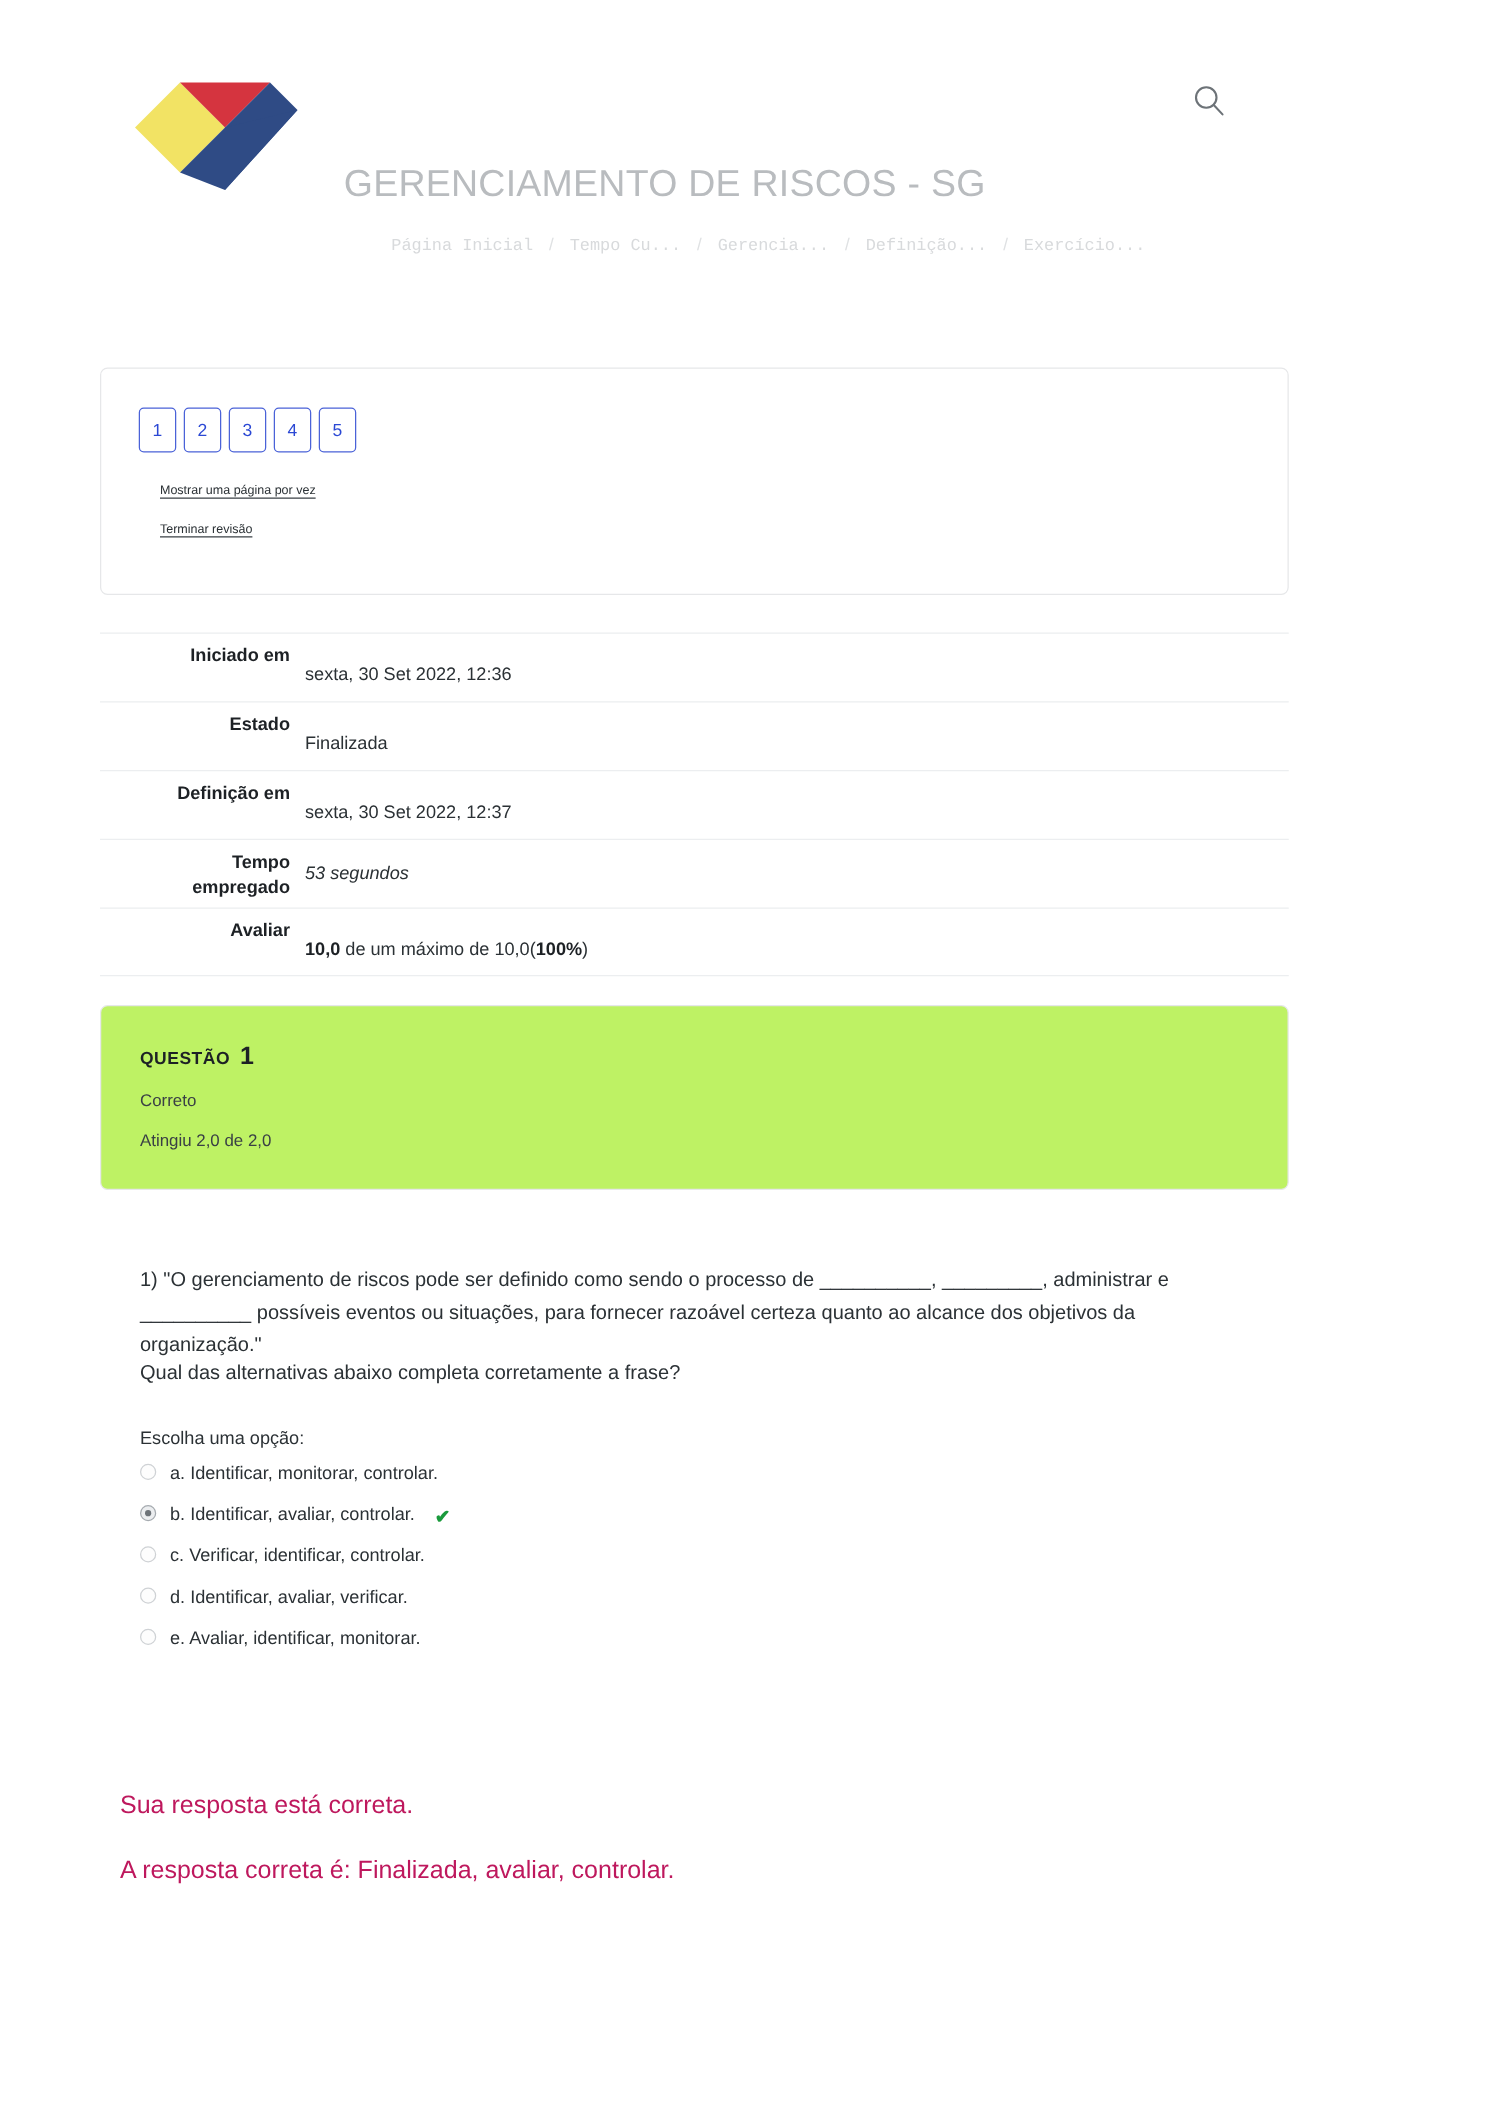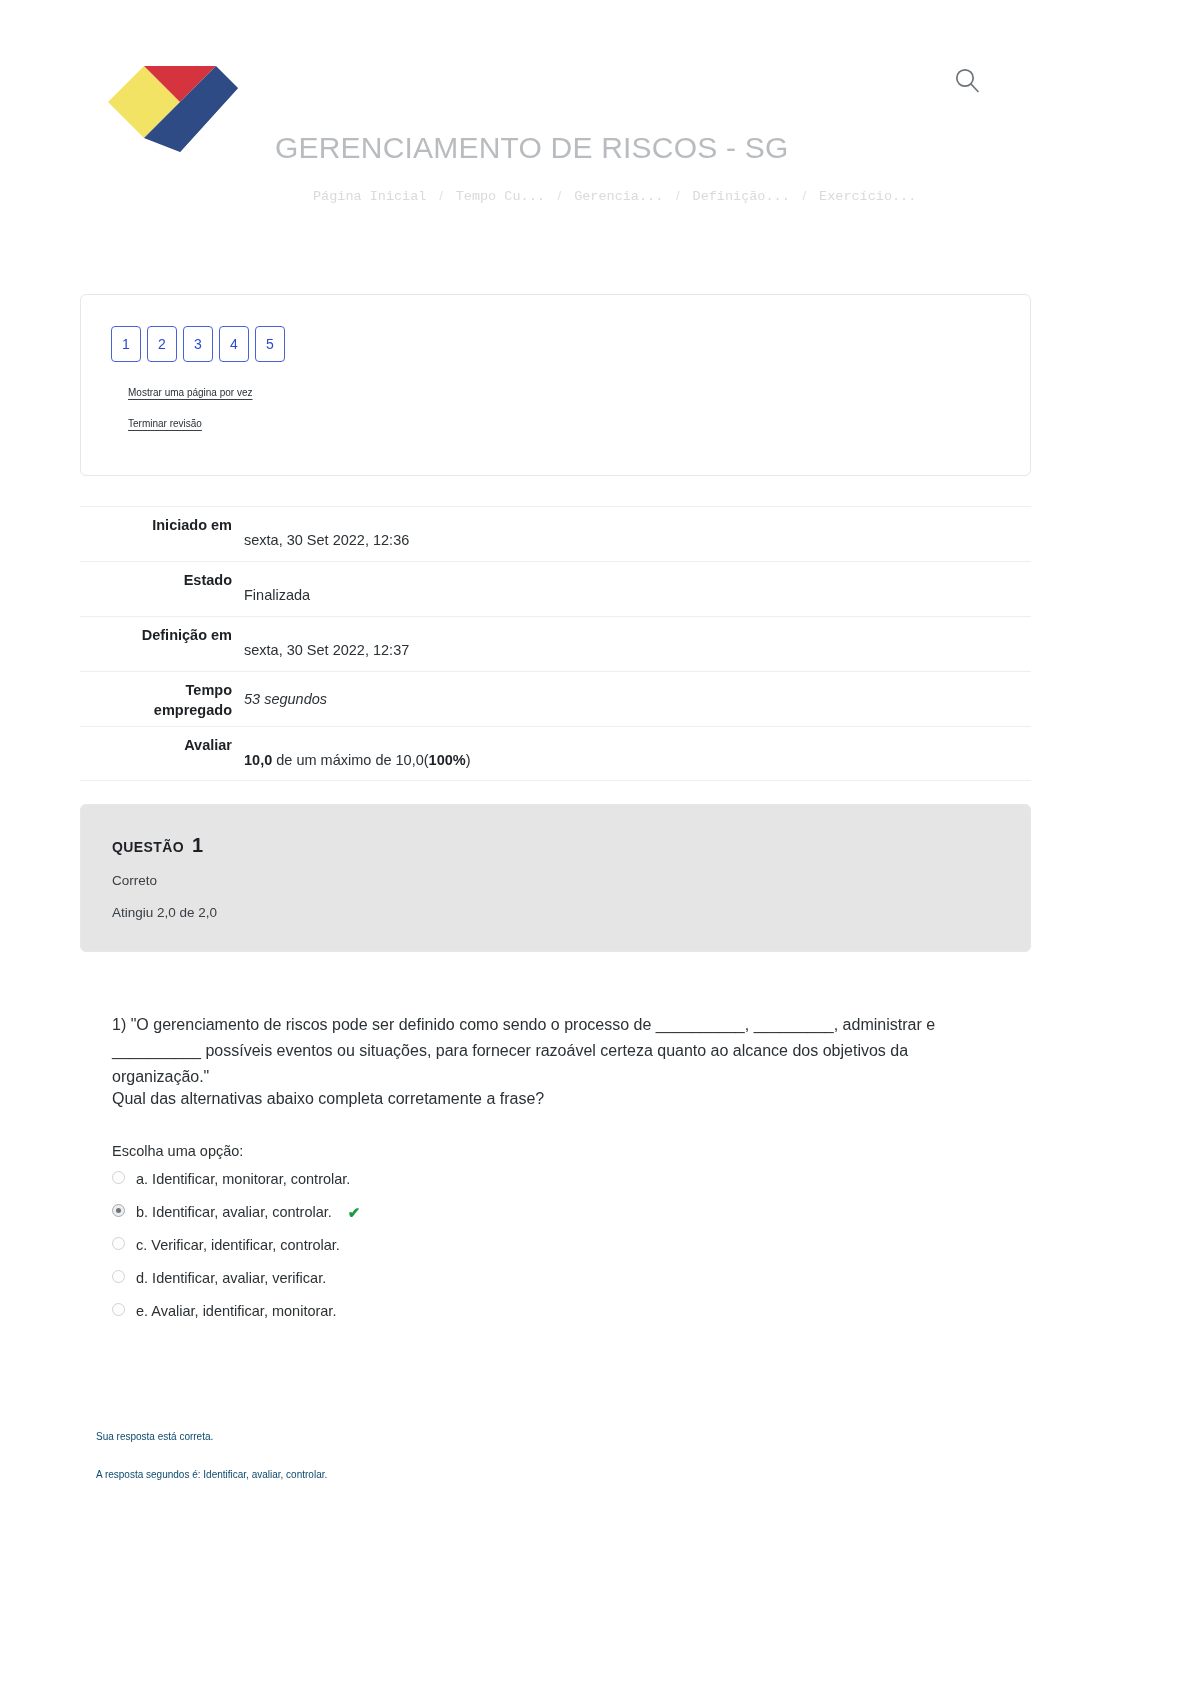--- a/index.html
+++ b/index.html
@@ -73,21 +73,21 @@
     padding: 24px 0 0 12px;
     font-size: 14.5px; color: #2b3135; line-height: 1.3;
   }
   .srow.tight .sval { padding-top: 18px; font-style: italic; }
   .sval b { font-weight: 700; color:#1d2125; }
 
   
   .qcard {
     position: absolute; left: 80px; top: 804px;
     width: 951px; height: 148px;
-    background: #e5e5e5; border: 1px solid #e6e7e9; border-radius: 6px;
+    background: #bef264; border: 1px solid #e6e7e9; border-radius: 6px;
   }
   .q-head {
     position: absolute; left: 31px; top: 29px;
     font-size: 14px; font-weight: 700; letter-spacing: .4px; color: #1d2125;
   }
   .q-head .qnum { font-size: 20px; font-weight: 700; margin-left: 8px; letter-spacing: 0; }
   .q-status {
     position: absolute; left: 31px; top: 68px;
     font-size: 13.5px; color: #3a4045;
   }
@@ -114,21 +114,21 @@
   .radio.sel { border-color: #a6abb0; background: #eceef0; }
   .radio.sel::after {
     content: ""; position: absolute; left: 3px; top: 3px;
     width: 5px; height: 5px; border-radius: 50%; background: #6d7378;
   }
   .ans .label { margin-left: 1px; }
   .tick { color: #1a9a3c; font-size: 15px; font-weight: 700; margin-left: 6px; }
 
   
   .feedback { position: absolute; left: 96px; top: 1430px; width: 900px; }
-  .fb-line { font-size: 10px; color: #0c4a6e; line-height: 1.45; }
+  .fb-line { font-size: 20px; color: #be185d; line-height: 1.45; }
   .fb-line + .fb-line { margin-top: 23px; }
 </style>
 </head>
 <body>
 
 <div class="page">
 
   <div class="header">
 
     <div class="logo">
@@ -239,16 +239,16 @@
       </div>
       <div class="ans">
         <span class="radio"></span>
         <span class="label">e. Avaliar, identificar, monitorar.</span>
       </div>
     </div>
   </div>
 
   <div class="feedback">
     <div class="fb-line">Sua resposta está correta.</div>
-    <div class="fb-line">A resposta segundos é: Identificar, avaliar, controlar.</div>
+    <div class="fb-line">A resposta correta é: Finalizada, avaliar, controlar.</div>
   </div>
 
 </div>
 
 </body></html>

